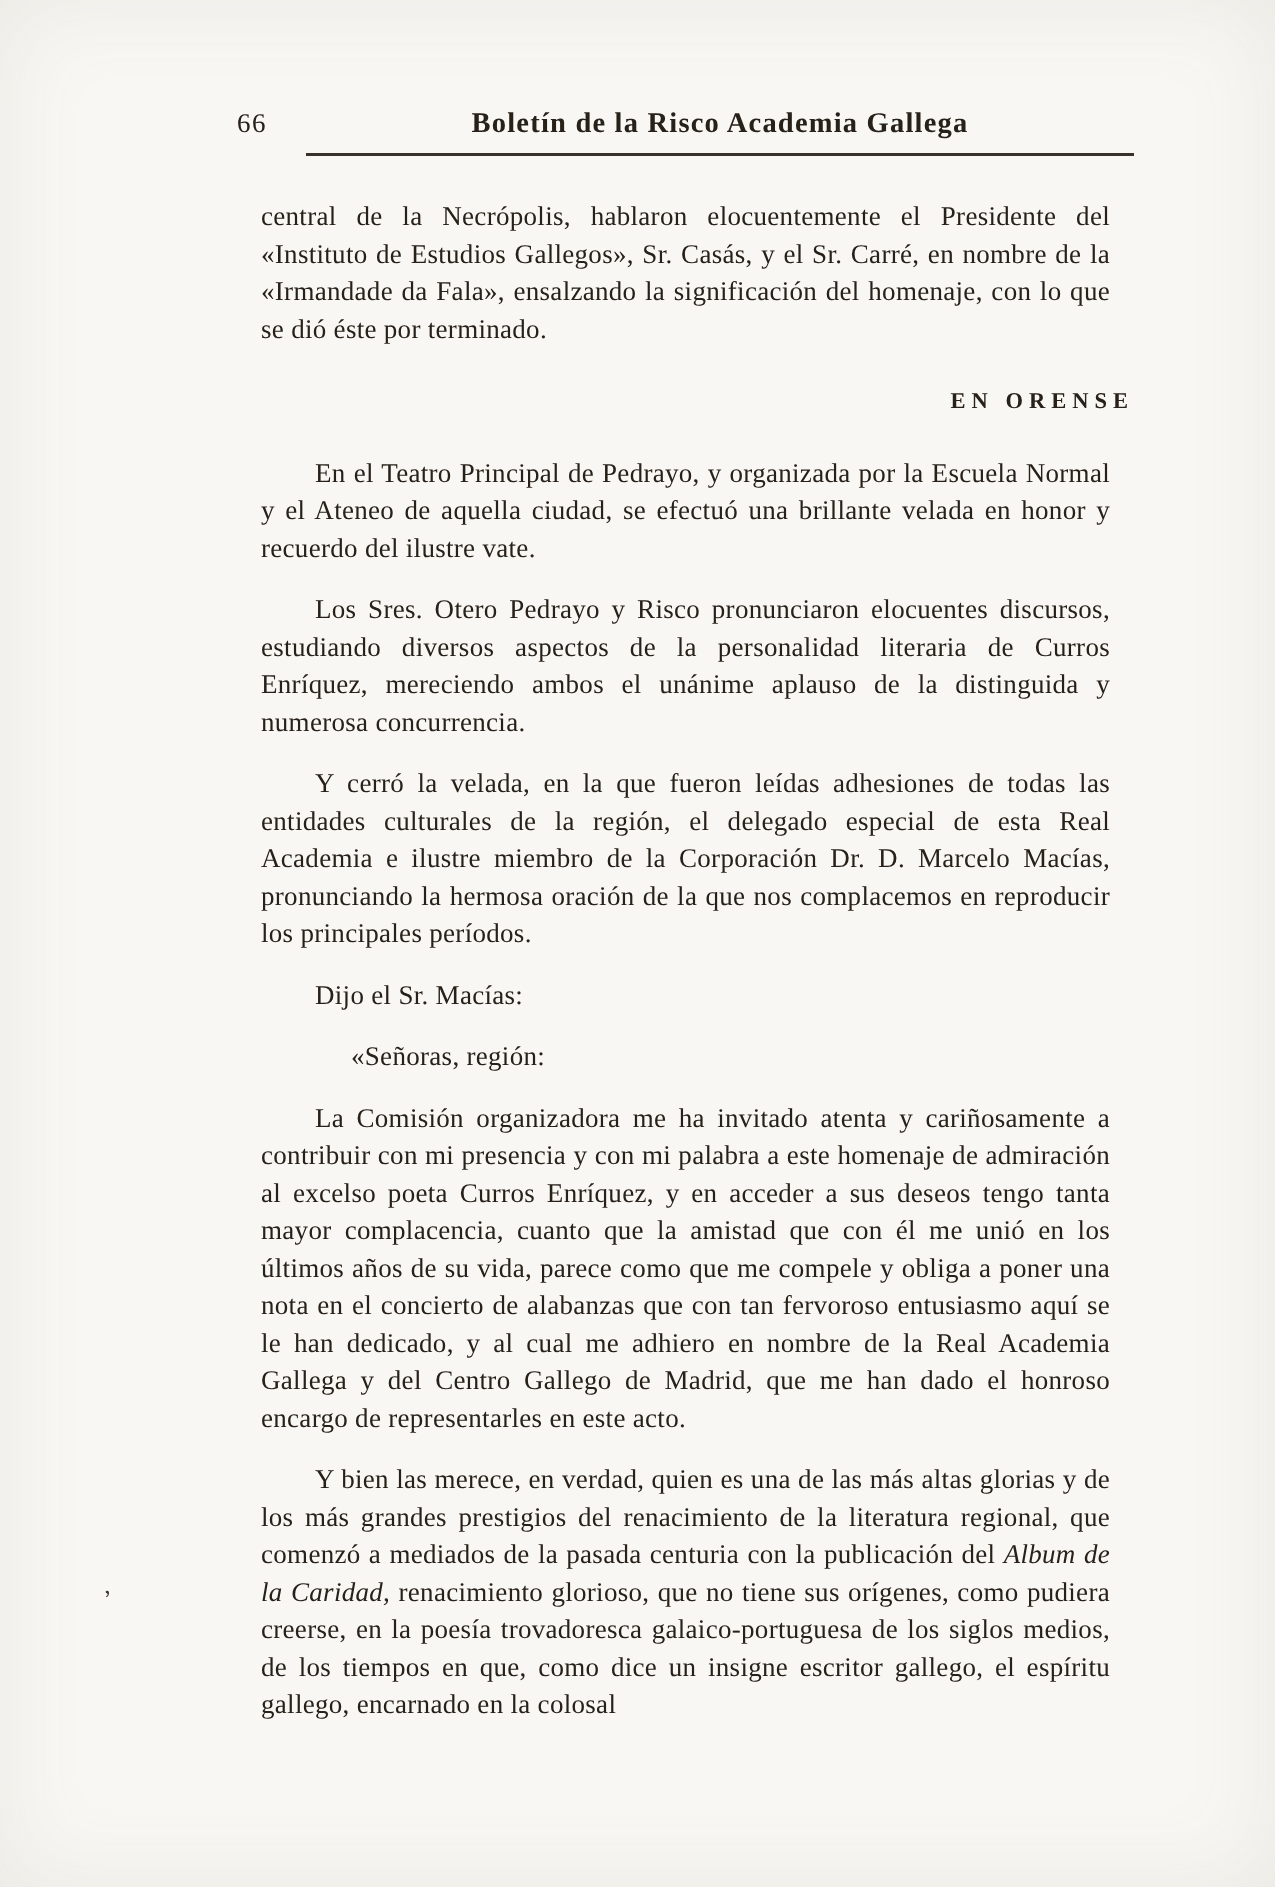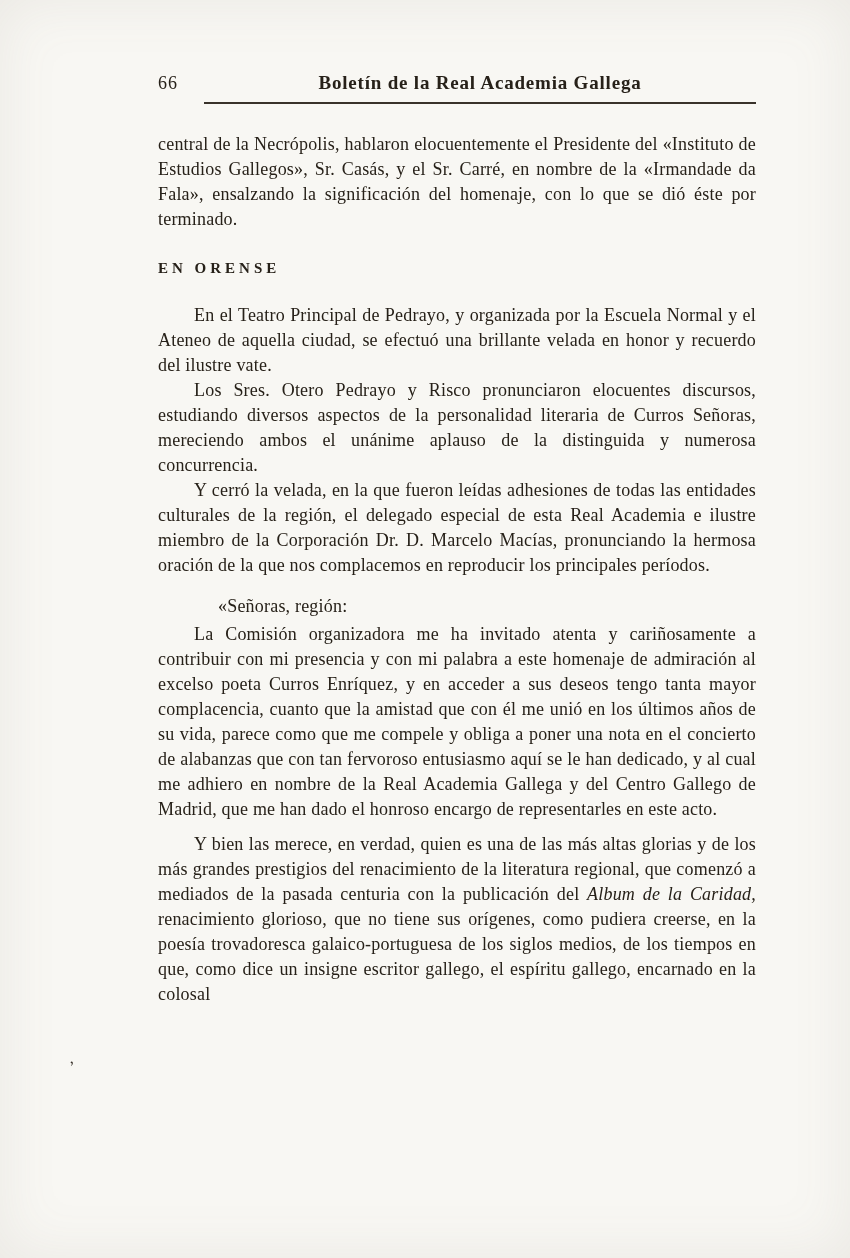--- a/index.html
+++ b/index.html
@@ -41,27 +41,27 @@
     letter-spacing: 0.8px;
     white-space: nowrap;
   }
   .page-body {
     margin-top: 28px;
     font-size: 18px;
     line-height: 25px;
     letter-spacing: 0.2px;
     text-align: justify;
   }
-  .page-body p { margin: 0; }
+  .page-body p { margin: 16px; }
   .indent { text-indent: 36px; }
   .section-heading {
     font-size: 15px;
     font-weight: bold;
     letter-spacing: 4px;
-    text-align: left;
+    text-align: right;
     margin: 24px 0 22px 0;
   }
   .speech-opening {
     text-indent: 60px;
     margin-top: 16px !important;
     margin-bottom: 3px !important;
   }
   .para-final { margin-top: 10px !important; }
   .margin-mark {
     position: absolute;
@@ -73,37 +73,38 @@
   }
 </style>
 </head>
 <body>
 
 <div class="page">
 
   <header class="page-header">
     <span class="page-number">66</span>
     <div class="header-rule">
-      <span class="header-title">Boletín de la Real Academia Gallega</span>
+      <span class="header-title">Boletín de la Risco Academia Gallega</span>
     </div>
   </header>
 
   <main class="page-body">
 
     <p class="para">central de la Necrópolis, hablaron elocuentemente el Presidente del «Instituto de Estudios Gallegos», Sr. Casás, y el Sr. Carré, en nombre de la «Irmandade da Fala», ensalzando la significación del homenaje, con lo que se dió éste por terminado.</p>
 
     <h2 class="section-heading">EN ORENSE</h2>
 
     <p class="para indent">En el Teatro Principal de Pedrayo, y organizada por la Escuela Normal y el Ateneo de aquella ciudad, se efectuó una brillante velada en honor y recuerdo del ilustre vate.</p>
 
-    <p class="para indent">Los Sres. Otero Pedrayo y Risco pronunciaron elocuentes discursos, estudiando diversos aspectos de la personalidad literaria de Curros Señoras, mereciendo ambos el unánime aplauso de la distinguida y numerosa concurrencia.</p>
+    <p class="para indent">Los Sres. Otero Pedrayo y Risco pronunciaron elocuentes discursos, estudiando diversos aspectos de la personalidad literaria de Curros Enríquez, mereciendo ambos el unánime aplauso de la distinguida y numerosa concurrencia.</p>
 
 
     <p class="para indent">Y cerró la velada, en la que fueron leídas adhesiones de todas las entidades culturales de la región, el delegado especial de esta Real Academia e ilustre miembro de la Corporación Dr. D. Marcelo Macías, pronunciando la hermosa oración de la que nos complacemos en reproducir los principales períodos.</p>
 
+    <p class="para indent">Dijo el Sr. Macías:</p>
 
     <p class="para speech-opening">«Señoras, región:</p>
 
     <p class="para indent">La Comisión organizadora me ha invitado atenta y cariñosamente a contribuir con mi presencia y con mi palabra a este homenaje de admiración al excelso poeta Curros Enríquez, y en acceder a sus deseos tengo tanta mayor complacencia, cuanto que la amistad que con él me unió en los últimos años de su vida, parece como que me compele y obliga a poner una nota en el concierto de alabanzas que con tan fervoroso entusiasmo aquí se le han dedicado, y al cual me adhiero en nombre de la Real Academia Gallega y del Centro Gallego de Madrid, que me han dado el honroso encargo de representarles en este acto.</p>
 
     <p class="para indent para-final"><span>Y bien las merece, en verdad, quien es una de las más altas glorias y de los más grandes prestigios del renacimiento de la literatura regional, que comenzó a mediados de la pasada centuria con la publicación del </span><em>Album de la Caridad,</em><span> renacimiento glorioso, que no tiene sus orígenes, como pudiera creerse, en la poesía trovadoresca galaico-portuguesa de los siglos medios, de los tiempos en que, como dice un insigne escritor gallego, el espíritu gallego, encarnado en la colosal</span></p>
 
   </main>
 
   <span class="margin-mark">’</span>

